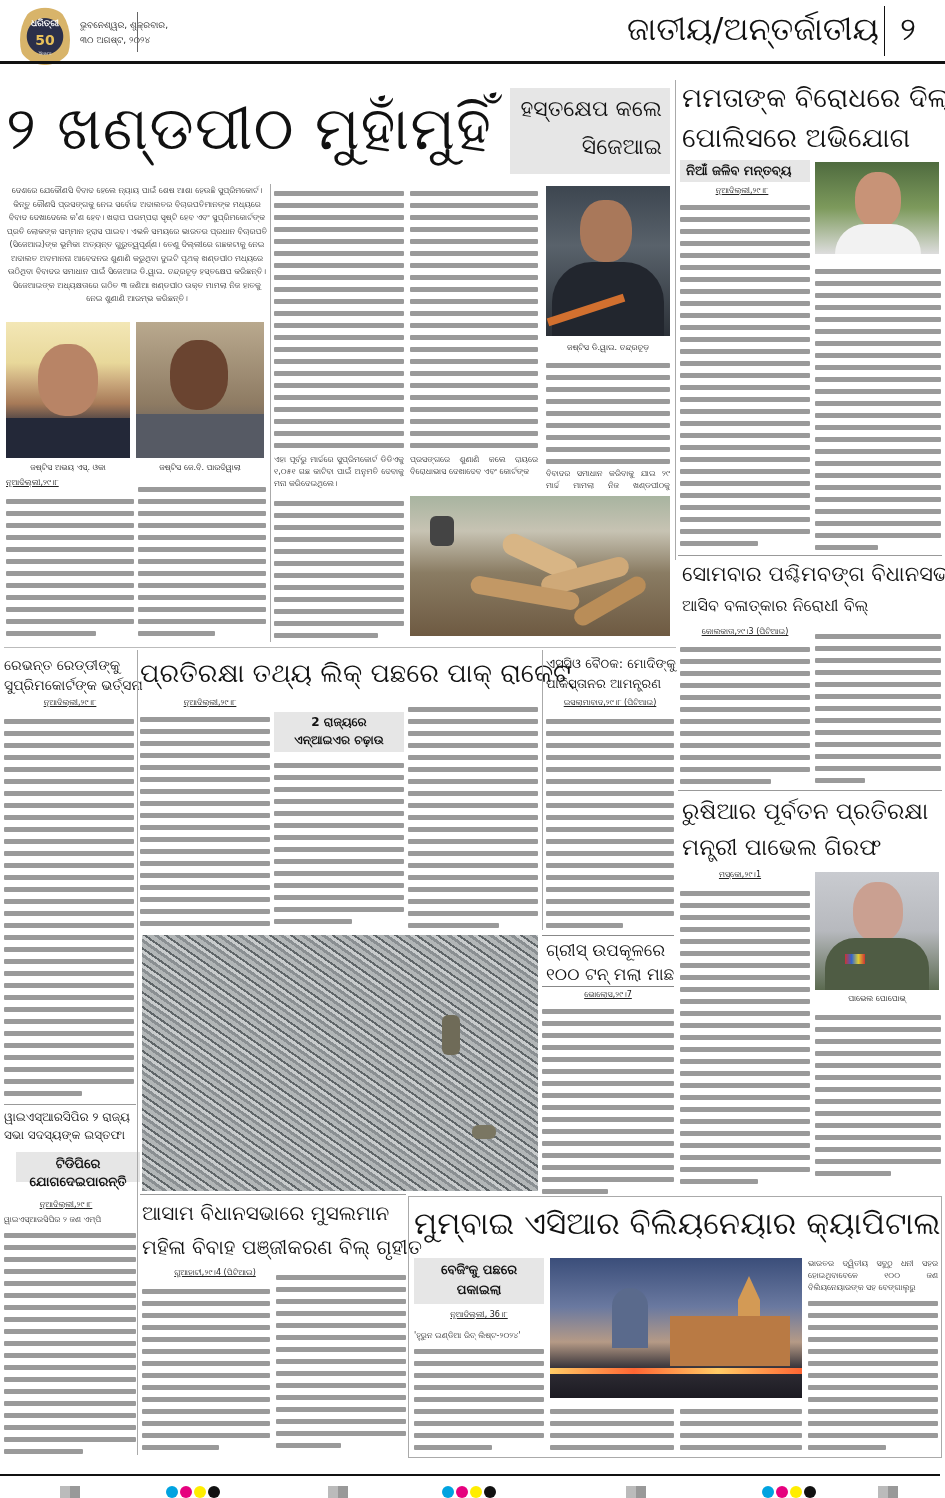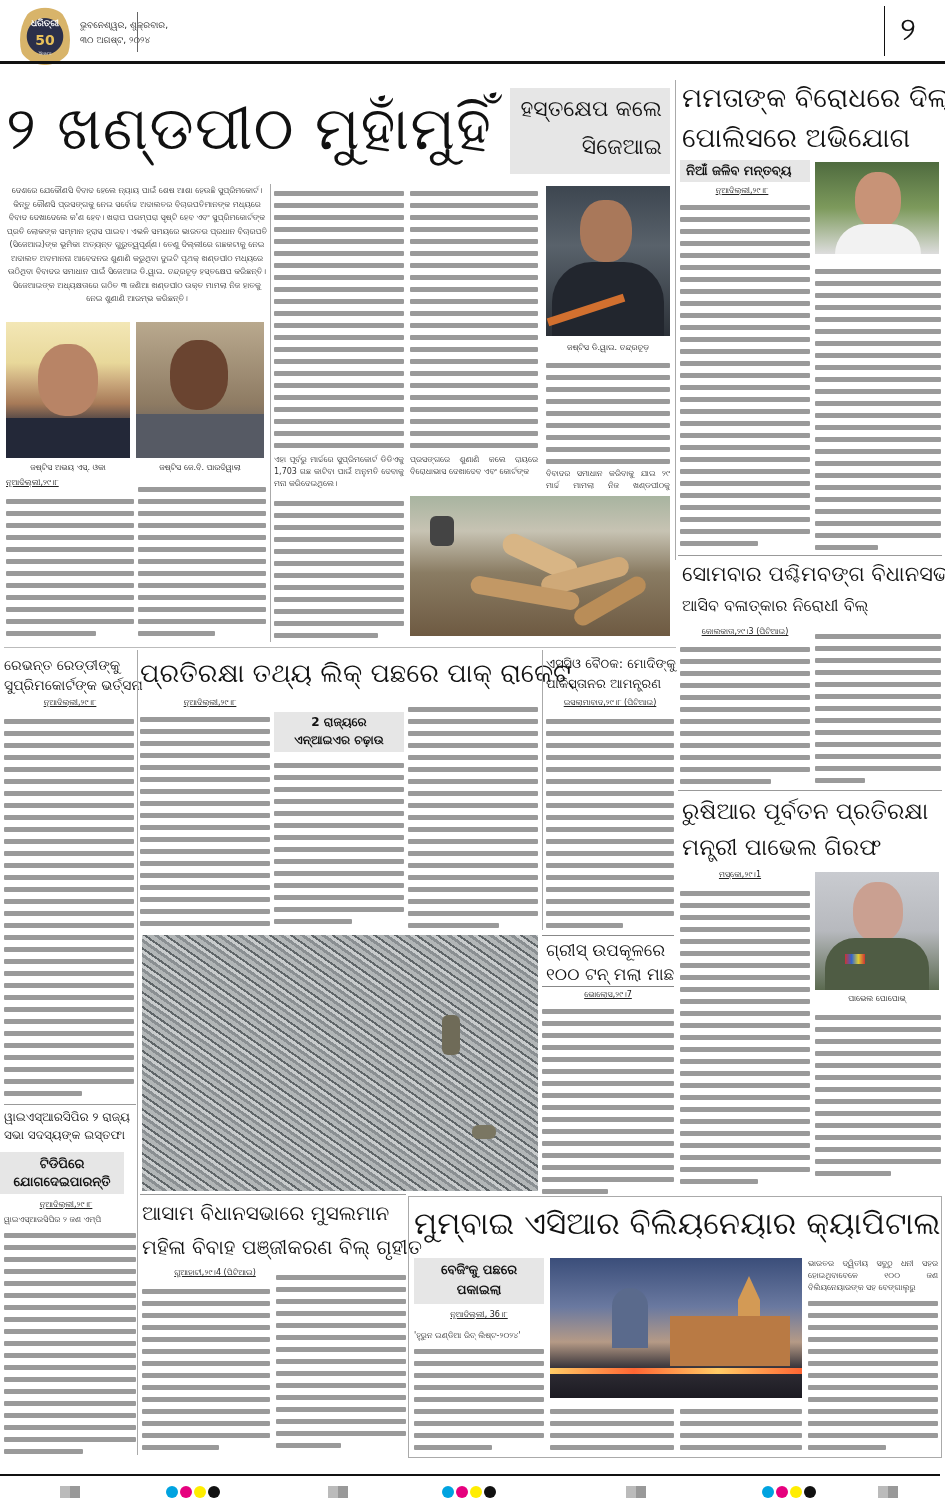--- a/index.html
+++ b/index.html
@@ -24,20 +24,21 @@
 
 <div class="abs" style="left:0;top:0;width:945px;height:62px">
   <div class="abs" style="left:20px;top:4px;width:50px;height:72px;border-radius:50%;background:radial-gradient(circle at 50% 45%,#2b2f4a 0 38%,#d8b46a 40% 60%,#fff 62%);">
     <div class="abs" style="left:8px;top:14px;width:34px;text-align:center;color:#fff;font-size:9px;font-weight:bold">ଧରିତ୍ରୀ</div>
     <div class="abs" style="left:8px;top:28px;width:34px;text-align:center;color:#e8c05a;font-size:14px;font-weight:bold">50</div>
     <div class="abs" style="left:8px;top:46px;width:34px;text-align:center;color:#ddd;font-size:5px">Years</div>
   </div>
   <div class="abs" style="left:80px;top:20px;font-size:9px;color:#222">ଭୁବନେଶ୍ୱର, ଶୁକ୍ରବାର,</div>
   <div class="abs" style="left:80px;top:35px;font-size:9px;color:#222">୩୦ ଅଗଷ୍ଟ, ୨୦୨୪</div>
   <div class="vline" style="left:137px;top:12px;height:40px;background:#666"></div>
+  <div class="abs head-big" style="right:66px;top:10px;font-size:32px;color:#111">ଜାତୀୟ/ଅନ୍ତର୍ଜାତୀୟ</div>
   <div class="vline" style="left:884px;top:6px;height:50px;background:#111"></div>
   <div class="abs head-big" style="left:900px;top:10px;font-size:32px">୨</div>
 </div>
 <div class="hline" style="left:0;top:61px;width:945px"></div>
 
 <div class="abs head-big" style="left:6px;top:90px;font-size:60px;line-height:76px;letter-spacing:1px">୨ ଖଣ୍ଡପୀଠ ମୁହାଁମୁହିଁ</div>
 <div class="abs greybox" style="left:510px;top:88px;width:160px;height:86px">
   <div class="abs" style="right:8px;top:8px;font-size:22px;color:#111">ହସ୍ତକ୍ଷେପ କଲେ</div>
   <div class="abs" style="right:8px;top:46px;font-size:22px;color:#111">ସିଜେଆଇ</div>
 </div>
@@ -104,21 +105,21 @@
     <div class="filler"><span style="width:100%"></span></div>
     <div class="filler"><span style="width:100%"></span></div>
     <div class="filler"><span style="width:100%"></span></div>
     <div class="filler"><span style="width:100%"></span></div>
     <div class="filler"><span style="width:100%"></span></div>
     <div class="filler"><span style="width:100%"></span></div>
     <div class="filler"><span style="width:100%"></span></div>
     <div class="filler"><span style="width:100%"></span></div>
     <div class="filler"><span style="width:100%"></span></div>
 </div>
-<div class="abs body-text" style="left:274px;top:454px;width:130px;height:38px">ଏହା ପୂର୍ବରୁ ମାର୍ଚ୍ଚରେ ସୁପ୍ରିମକୋର୍ଟ ଡିଡିଏକୁ 1,703 ଗଛ କାଟିବା ପାଇଁ ଅନୁମତି ଦେବାକୁ ମନା କରିଦେଇଥିଲେ।</div>
+<div class="abs body-text" style="left:274px;top:454px;width:130px;height:38px">ଏହା ପୂର୍ବରୁ ମାର୍ଚ୍ଚରେ ସୁପ୍ରିମକୋର୍ଟ ଡିଡିଏକୁ ୧,୦୫୧ ଗଛ କାଟିବା ପାଇଁ ଅନୁମତି ଦେବାକୁ ମନା କରିଦେଇଥିଲେ।</div>
 <div class="abs" style="left:274px;top:494px;width:130px;height:148px">
   <div class="filler"><span style="width:100%"></span></div>
     <div class="filler"><span style="width:100%"></span></div>
     <div class="filler"><span style="width:100%"></span></div>
     <div class="filler"><span style="width:100%"></span></div>
     <div class="filler"><span style="width:100%"></span></div>
     <div class="filler"><span style="width:100%"></span></div>
     <div class="filler"><span style="width:100%"></span></div>
     <div class="filler"><span style="width:100%"></span></div>
     <div class="filler"><span style="width:100%"></span></div>
@@ -319,21 +320,21 @@
     <div class="filler"><span style="width:100%"></span></div>
     <div class="filler"><span style="width:100%"></span></div>
     <div class="filler"><span style="width:100%"></span></div>
     <div class="filler"><span style="width:100%"></span></div>
     <div class="filler"><span style="width:60%"></span></div>
 </div>
 
 <div class="thin" style="left:4px;top:1104px;width:132px"></div>
 <div class="abs head-big" style="left:4px;top:1108px;font-size:12px;line-height:18px">ୱାଇଏସ୍‌ଆରସିପିର ୨ ରାଜ୍ୟ</div>
 <div class="abs head-big" style="left:4px;top:1126px;font-size:12px;line-height:18px">ସଭା ସଦସ୍ୟଙ୍କ ଇସ୍ତଫା</div>
-<div class="abs greybox" style="left:0;top:1152px;width:124px;height:42px">
+<div class="abs greybox" style="left:16px;top:1152px;width:124px;height:30px">
   <div class="abs" style="left:0;width:124px;top:4px;text-align:center;font-size:13px;font-weight:bold;color:#111">ଟିଡିପିରେ</div>
   <div class="abs" style="left:0;width:124px;top:22px;text-align:center;font-size:13px;font-weight:bold;color:#111">ଯୋଗଦେଇପାରନ୍ତି</div>
 </div>
 <div class="abs dateline" style="left:4px;top:1200px;width:124px">ନୂଆଦିଲ୍ଲୀ,୨୯।୮</div>
 <div class="abs body-text" style="left:4px;top:1214px;width:132px;height:12px">ୱାଇଏସ୍‌ଆରସିପିର ୨ ଜଣ ଏମ୍‌ପି</div>
 <div class="abs" style="left:4px;top:1226px;width:132px;height:230px">
   <div class="filler"><span style="width:100%"></span></div>
     <div class="filler"><span style="width:100%"></span></div>
     <div class="filler"><span style="width:100%"></span></div>
     <div class="filler"><span style="width:100%"></span></div>

